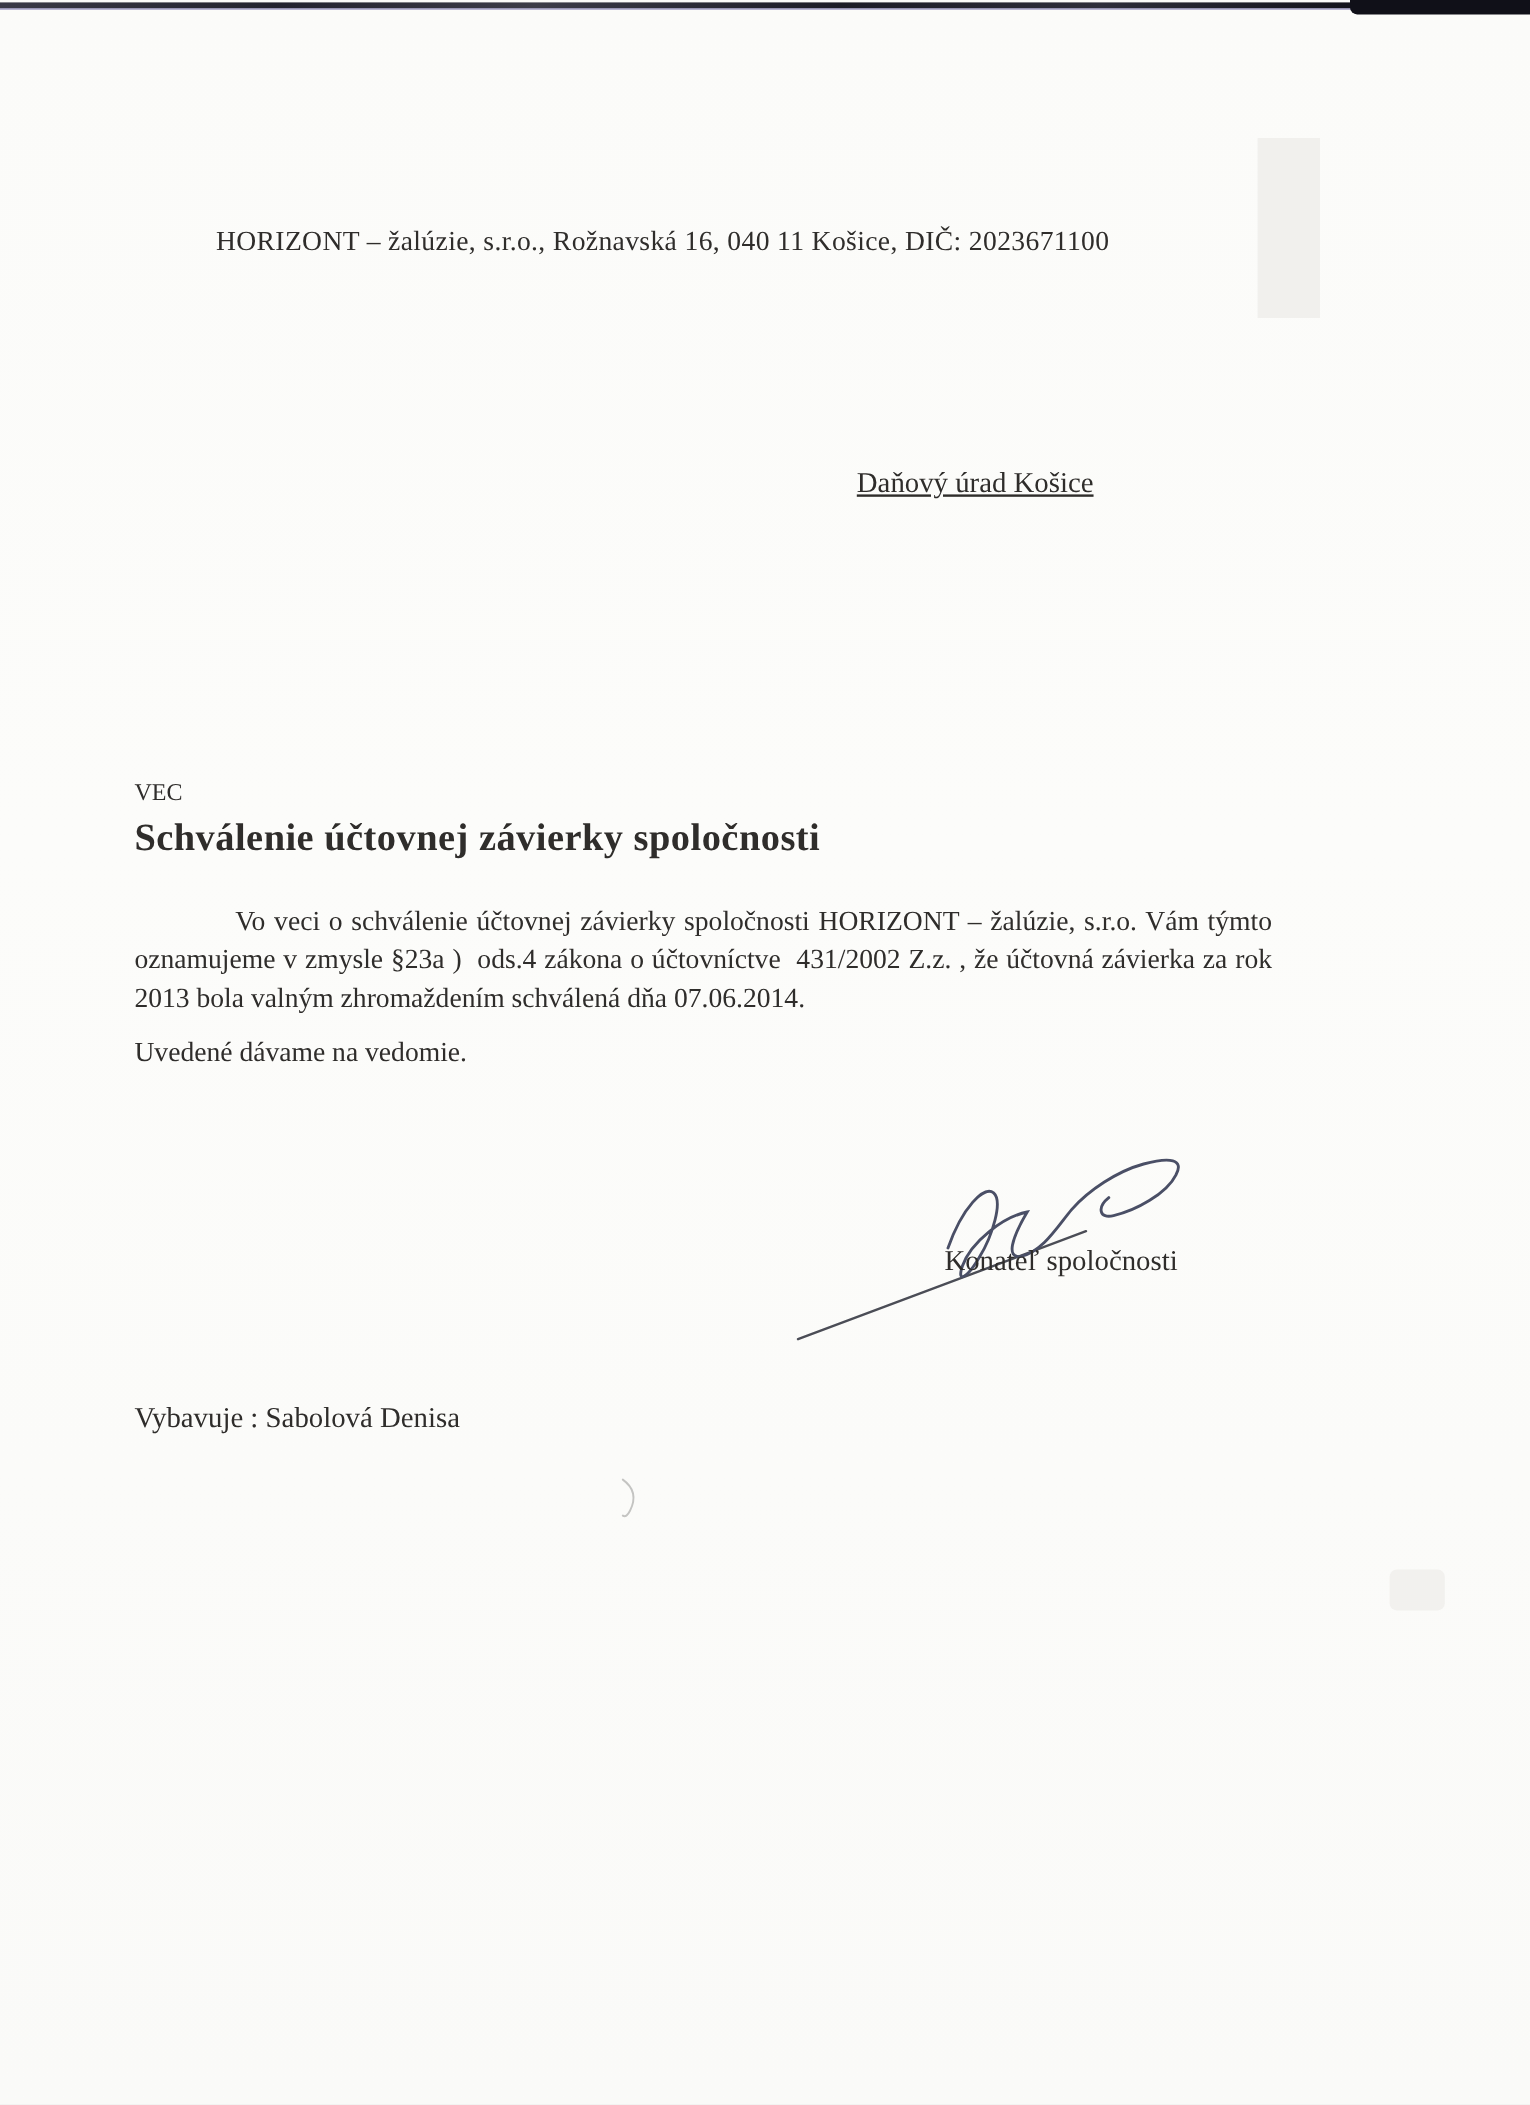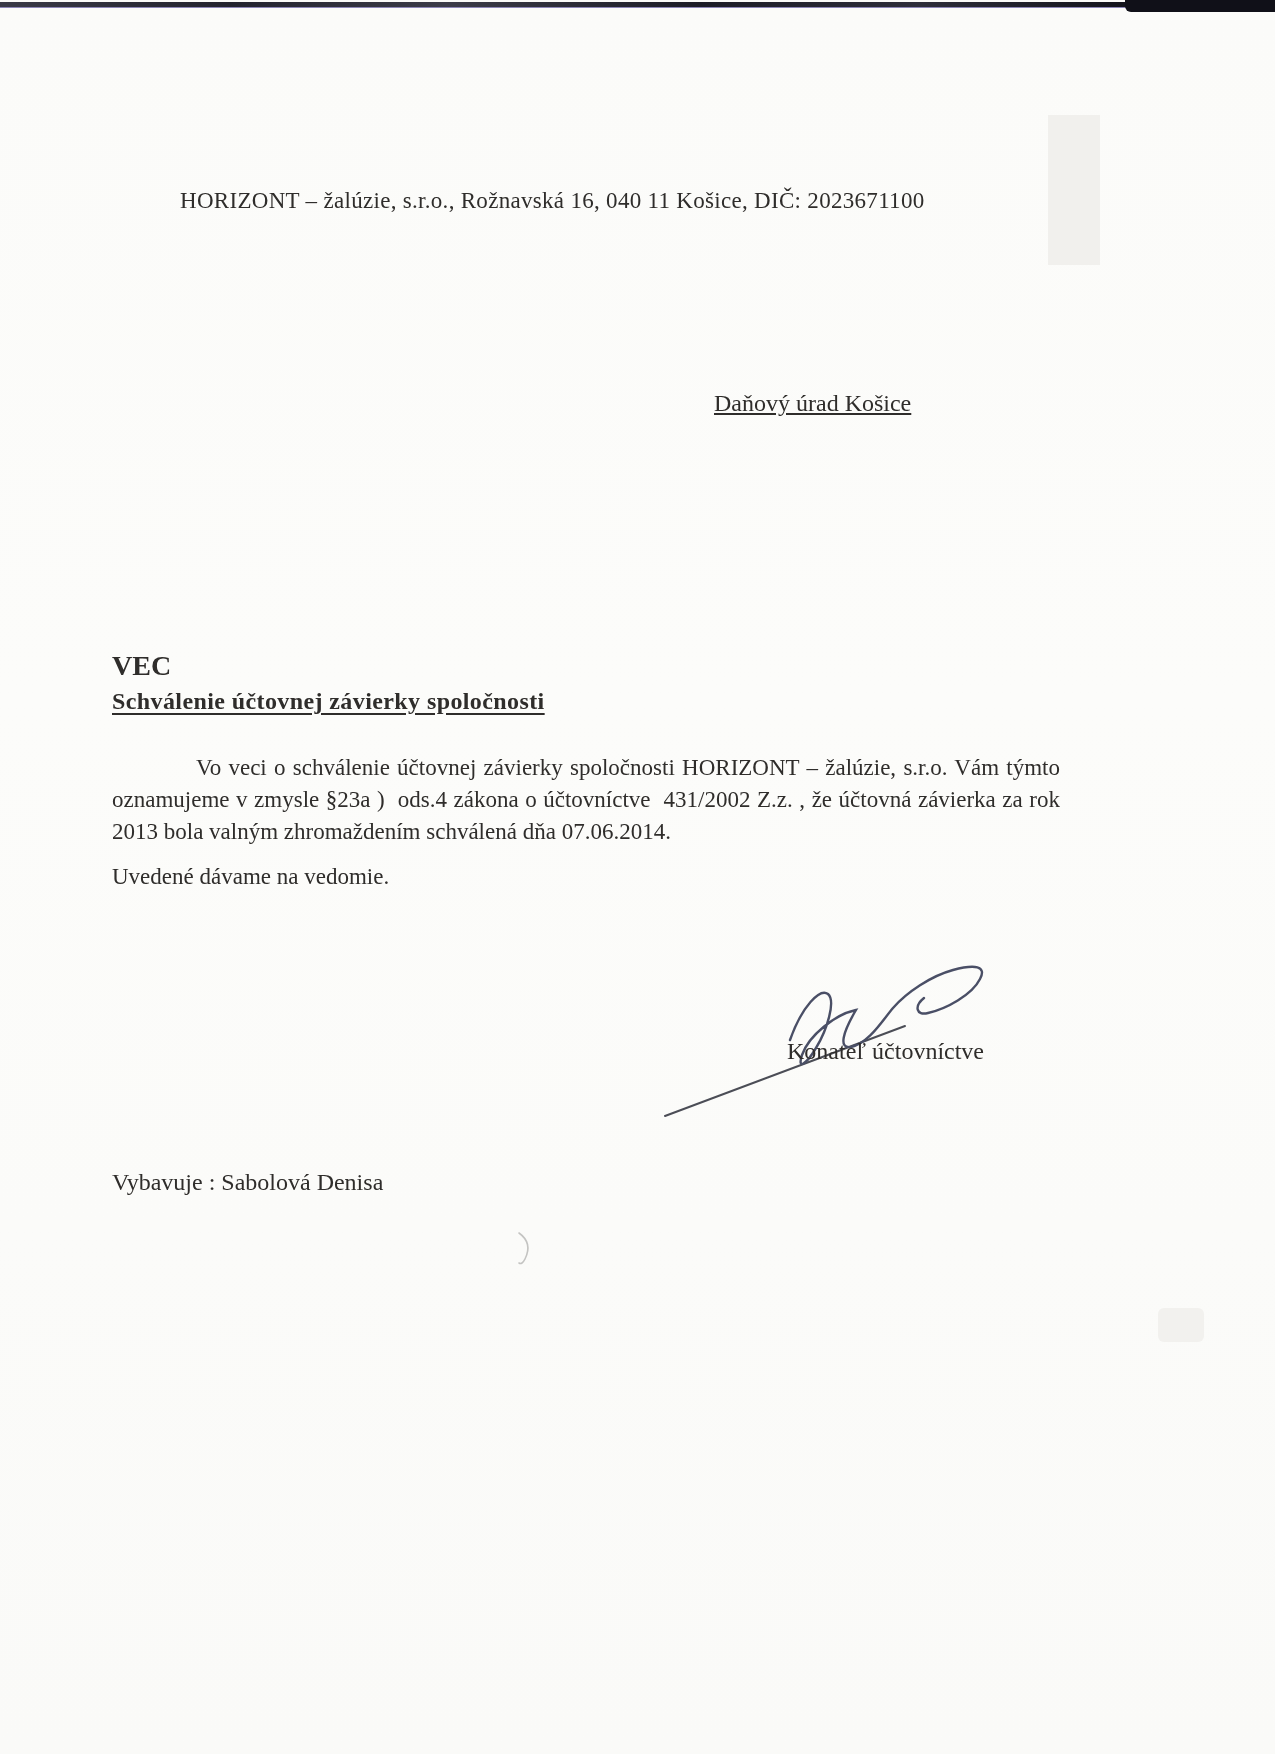--- a/index.html
+++ b/index.html
@@ -62,29 +62,27 @@
     left: 714px; top: 390px;
     font-size: 24px;
     white-space: nowrap;
     text-decoration: underline;
   }
   .subject-block {
     position: absolute;
     left: 112px; top: 650px;
   }
   .subject-label {
-    font-size: 28px;
-    font-weight: bold;
+    font-size: 20px;
   }
   .subject-title {
     margin-top: 6px;
-    font-size: 24px;
+    font-size: 32px;
     font-weight: bold;
     letter-spacing: 0.4px;
-    text-decoration: underline;
     text-underline-offset: 4px;
   }
   .body-paragraph {
     position: absolute;
     left: 112px; top: 752px;
     width: 948px;
     margin: 0;
     font-size: 23px;
     line-height: 32px;
     text-align: justify;
@@ -151,21 +149,21 @@
     <svg class="signature-svg" width="420" height="190" viewBox="0 0 420 190">
 
       <path d="M 35 168 L 275 78" fill="none" stroke="#4b4d56" stroke-width="2" stroke-linecap="round"></path>
 
       <path d="M 160 92 C 172 58 190 40 198 46 C 206 53 197 82 186 100
                C 176 117 167 122 172 107 C 179 87 206 66 226 62
                C 213 84 208 101 221 99 C 239 95 252 73 263 60
                C 277 44 301 28 323 22 C 345 16 357 18 350 31
                C 342 47 316 61 298 65 C 286 68 284 58 294 50" fill="none" stroke="#4a4f66" stroke-width="2.4" stroke-linecap="round"></path>
     </svg>
-    <div class="signatory-title">Konateľ účtovníctve</div>
+    <div class="signatory-title">Konateľ spoločnosti</div>
   </div>
 
   <div class="contact-block">
     <div>Vybavuje : Sabolová Denisa</div>
   </div>
 
   <svg class="artifact-curl" width="40" height="60" viewBox="0 0 40 60">
     <path d="M 14 8 Q 28 18 20 34 Q 17 40 14 38" fill="none" stroke="#c4c4c2" stroke-width="1.6" stroke-linecap="round"></path>
   </svg>
 

